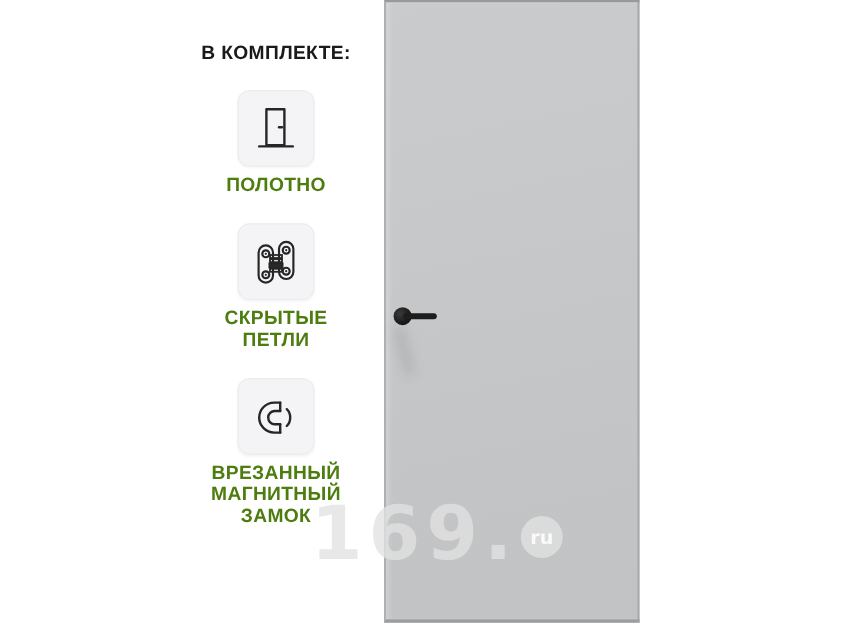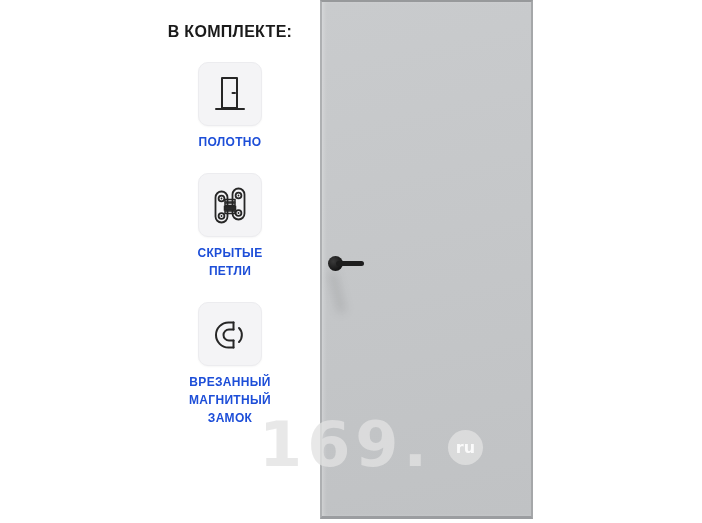--- a/index.html
+++ b/index.html
@@ -13,21 +13,21 @@
     width: 702px;
     height: 523px;
     background: #ffffff;
     overflow: hidden;
   }
 
   
   .included {
     position: absolute;
     left: 169px;
-    top: 23px;
+    top: 36px;
     width: 122px;
     display: flex;
     flex-direction: column;
     align-items: center;
   }
   .included-title {
     margin: 0 0 21px 0;
     font-size: 16px;
     font-weight: 700;
     letter-spacing: 0.3px;
@@ -47,25 +47,25 @@
     border: 1px solid #ececef;
     border-radius: 10px;
     box-shadow: 0 1px 2px rgba(0,0,0,0.04);
     display: flex;
     align-items: center;
     justify-content: center;
     box-sizing: border-box;
   }
   .feature-label {
     margin-top: 7px;
-    font-size: 12px;
+    font-size: 16px;
     line-height: 18px;
     font-weight: 700;
     letter-spacing: 0.3px;
-    color: #1d4ed8;
+    color: #4d7c0f;
     text-align: center;
     white-space: pre-line;
   }
 
   
   .door {
     position: absolute;
     left: 320px;
     top: 0;
     width: 213px;
@@ -122,21 +122,21 @@
   .wm-text {
     font-family: "DejaVu Sans", sans-serif;
     font-weight: 700;
     font-size: 62px;
     line-height: 52px;
     letter-spacing: 5px;
     color: rgba(226,226,226,0.78);
   }
   .wm-badge {
     margin-top: 5px;
-    margin-left: 16px;
+    margin-left: 2px;
     width: 35px;
     height: 35px;
     border-radius: 50%;
     background: rgba(226,226,226,0.78);
     display: flex;
     align-items: center;
     justify-content: center;
   }
   .wm-badge-text {
     font-family: "DejaVu Sans", sans-serif;

